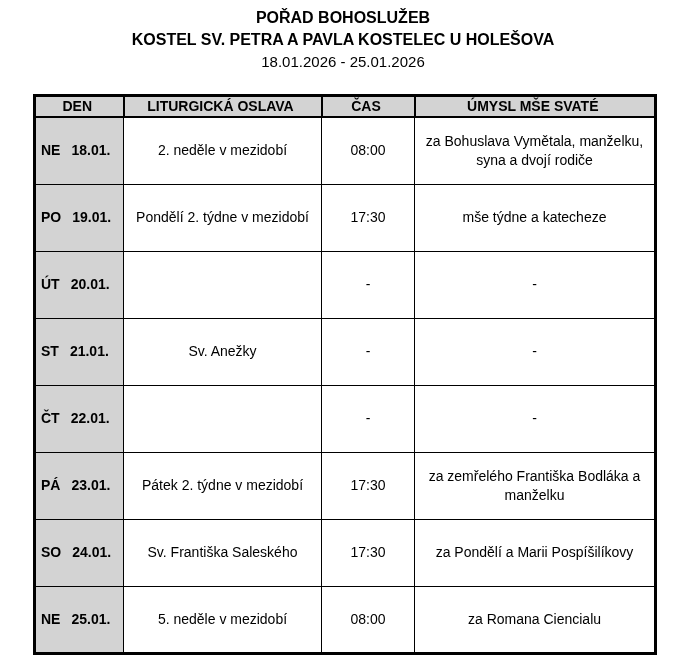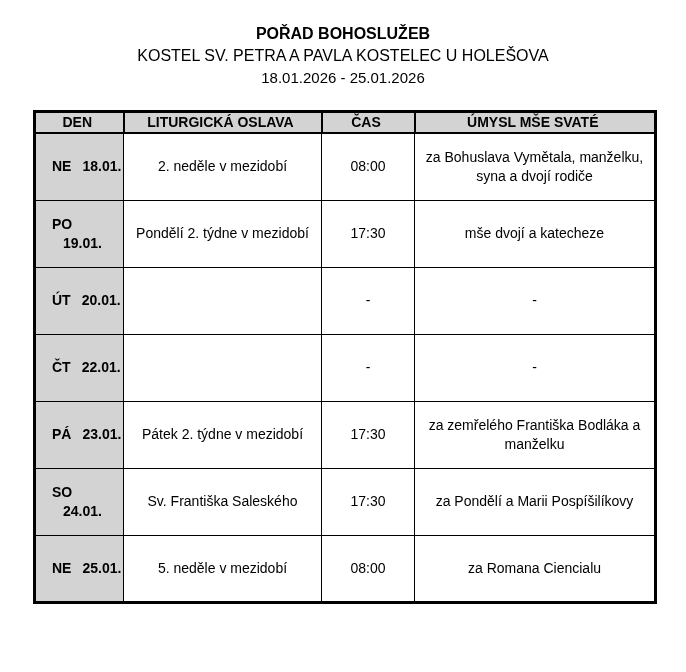--- a/index.html
+++ b/index.html
@@ -12,32 +12,32 @@
     font-family: "Liberation Sans", "DejaVu Sans", sans-serif;
     color: #000000;
     overflow: hidden;
   }
   .page {
     width: 686px;
     height: 672px;
     position: relative;
   }
   .doc-header {
-    padding-top: 23px;
+    padding-top: 7px;
     text-align: center;
   }
   .doc-title {
     font-size: 16px;
     font-weight: bold;
     line-height: 22px;
     margin: 0;
   }
   .doc-subtitle {
     font-size: 16px;
-    font-weight: normal;
+    font-weight: bold;
     line-height: 22px;
     margin: 0;
   }
   .doc-daterange {
     font-size: 15px;
     font-weight: normal;
     line-height: 22px;
     margin: 0;
   }
   table.schedule {
@@ -70,21 +70,21 @@
     text-align: center;
     vertical-align: middle;
     line-height: 19px;
   }
   .schedule .gray {
     background: #d3d3d3;
   }
   td.den-cell {
     font-weight: bold;
     text-align: left;
-    padding-left: 16px;
+    padding-left: 5px;
   }
   td.den-cell .day-abbr { display: inline-block; }
   td.den-cell .day-date { display: inline-block; margin-left: 11px; }
   td.lit-cell { padding: 0 12px; }
   td.umy-cell { padding: 2px 4px; }
   td.cas-cell { padding: 0 2px; }
 </style>
 </head>
 <body>
 
@@ -115,25 +115,31 @@
       <tr>
         <td class="gray den-cell"><span class="day-abbr">NE</span><span class="day-date">18.01.</span></td>
         <td class="lit-cell">2. neděle v mezidobí</td>
         <td class="cas-cell">08:00</td>
         <td class="umy-cell">za Bohuslava Vymětala, manželku, syna a dvojí rodiče</td>
       </tr>
       <tr>
         <td class="gray den-cell"><span class="day-abbr">PO</span><span class="day-date">19.01.</span></td>
         <td class="lit-cell">Pondělí 2. týdne v mezidobí</td>
         <td class="cas-cell">17:30</td>
-        <td class="umy-cell">mše dvojí a katecheze</td>
+        <td class="umy-cell">mše týdne a katecheze</td>
       </tr>
       <tr>
         <td class="gray den-cell"><span class="day-abbr">ÚT</span><span class="day-date">20.01.</span></td>
         <td class="lit-cell"></td>
+        <td class="cas-cell">-</td>
+        <td class="umy-cell">-</td>
+      </tr>
+      <tr>
+        <td class="gray den-cell"><span class="day-abbr">ST</span><span class="day-date">21.01.</span></td>
+        <td class="lit-cell">Sv. Anežky</td>
         <td class="cas-cell">-</td>
         <td class="umy-cell">-</td>
       </tr>
       <tr>
         <td class="gray den-cell"><span class="day-abbr">ČT</span><span class="day-date">22.01.</span></td>
         <td class="lit-cell"></td>
         <td class="cas-cell">-</td>
         <td class="umy-cell">-</td>
       </tr>
       <tr>

